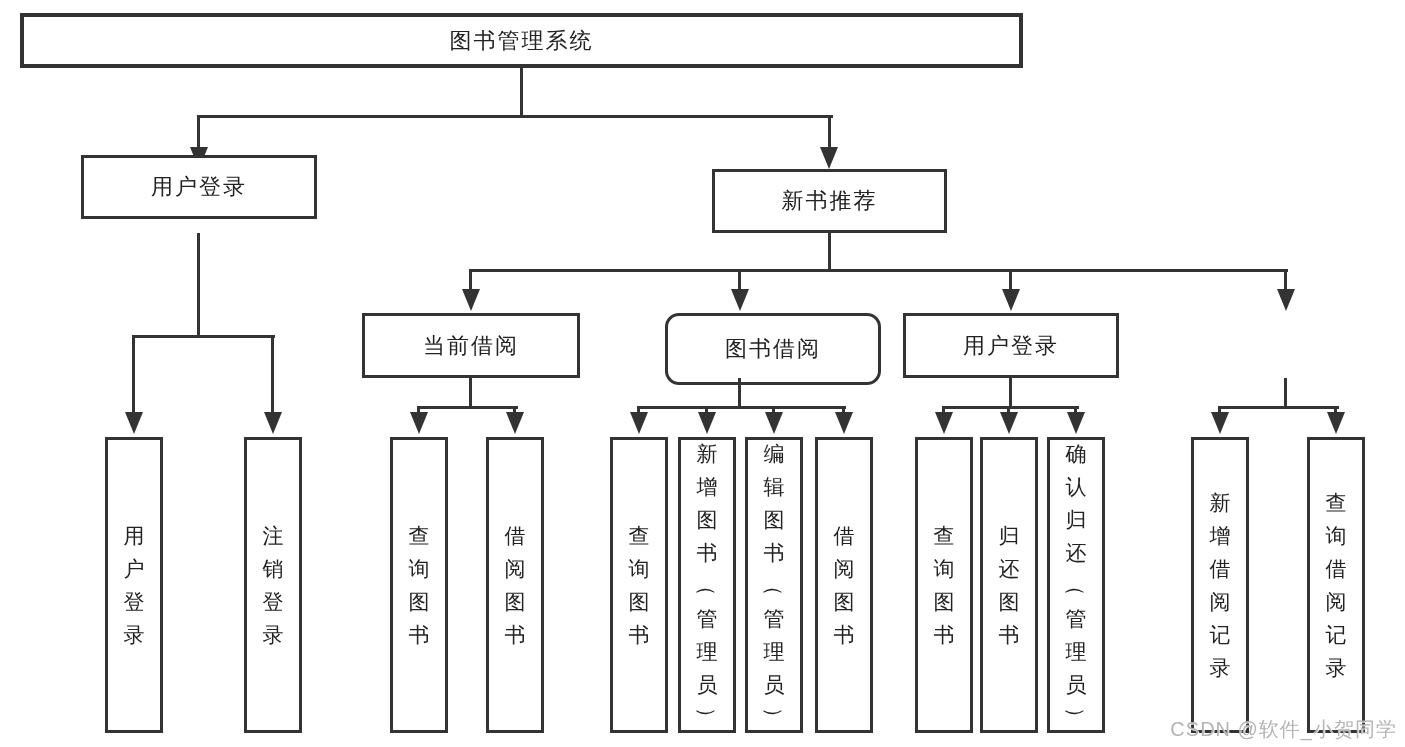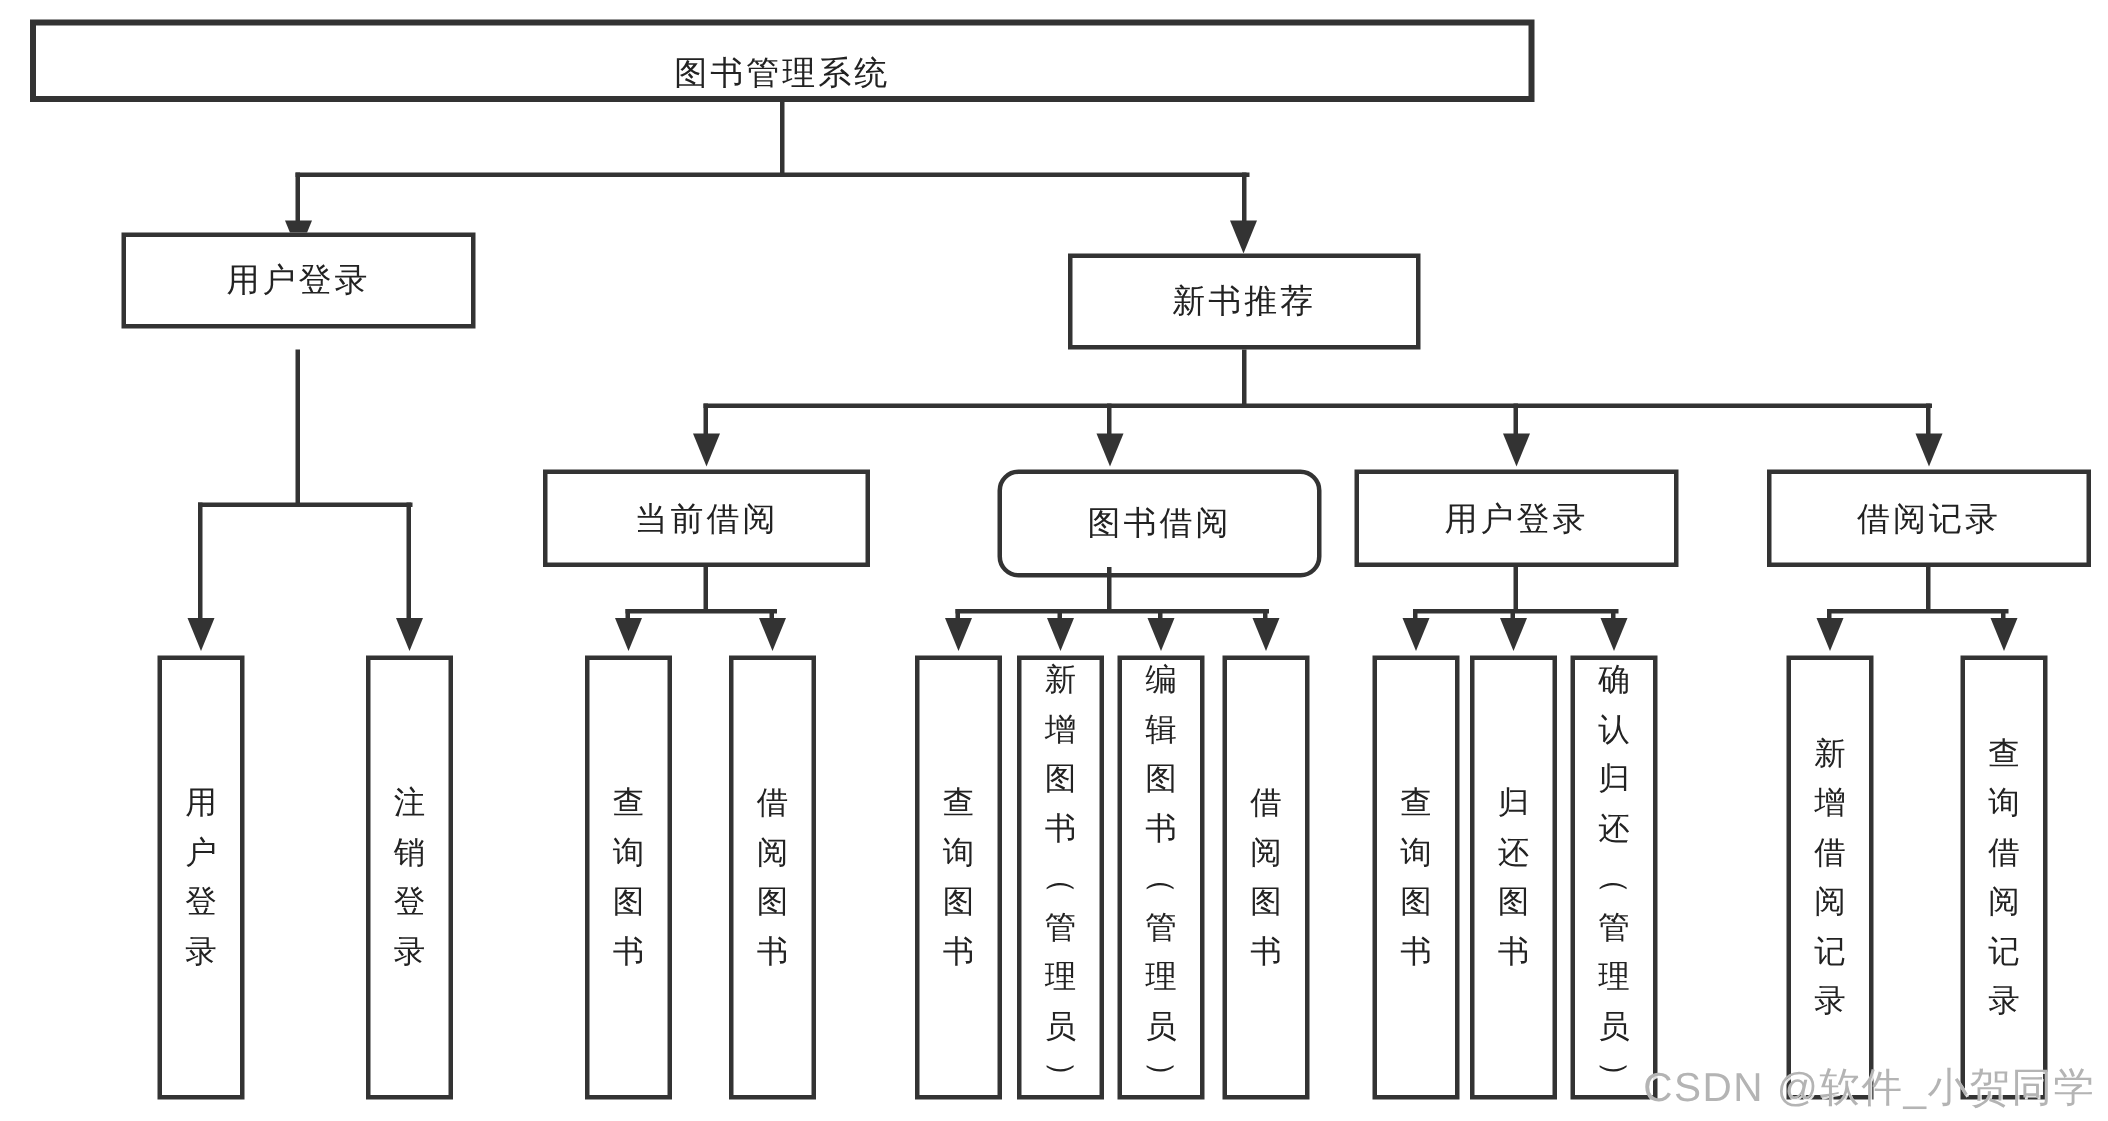--- a/index.html
+++ b/index.html
@@ -15,21 +15,21 @@
   
   .box {
     position: absolute;
     box-sizing: border-box;
     border: 3px solid #333333;
     background: #ffffff;
     display: flex;
     align-items: center;
     justify-content: center;
   }
-  .root-box { border-width: 4px; align-items: flex-end; }
+  .root-box { border-width: 4px; }
   .h-box span { font-size: 22px; letter-spacing: 2px; color: #222222; }
   .leaf { top: 437px; width: 58px; height: 296px; }
   .vtext {
     display: flex;
     flex-direction: column;
     align-items: center;
     justify-content: center;
     font-size: 21px;
     color: #222222;
   }
@@ -43,21 +43,21 @@
     position: absolute;
     width: 0; height: 0;
     border-left: 9px solid transparent;
     border-right: 9px solid transparent;
     border-top: 22px solid #333333;
   }
   .watermark {
     position: absolute;
     right: 8px;
     bottom: 4px;
-    font-size: 27px;
+    font-size: 20px;
     color: #b4b4b4;
     text-shadow: 1px 1px 0 rgba(255,255,255,0.85);
     z-index: 5;
     letter-spacing: 1px;
   }
 </style>
 </head>
 <body>
 
 <div class="stage">
@@ -100,23 +100,20 @@
 
   <div class="box h-box" style="left:362px;top:313px;width:218px;height:65px;">
     <span>当前借阅</span>
   </div>
   <div class="box h-box" style="left:665px;top:313px;width:216px;height:72px;border-radius:14px;">
     <span>图书借阅</span>
   </div>
   <div class="box h-box" style="left:903px;top:313px;width:216px;height:65px;">
     <span>用户登录</span>
   </div>
-  <div class="box h-box" style="left:1178px;top:313px;width:216px;height:65px;">
-    <span>借阅记录</span>
-  </div>
 
   <div class="vline" style="left:469px;top:378px;height:30px;"></div>
   <div class="hline" style="left:417px;top:406px;width:101px;"></div>
   <div class="vline" style="left:417px;top:406px;height:9px;"></div>
   <div class="vline" style="left:513px;top:406px;height:9px;"></div>
   <div class="arrow" style="left:410px;top:412px;"></div>
   <div class="arrow" style="left:506px;top:412px;"></div>
 
   <div class="vline" style="left:738px;top:378px;height:30px;"></div>
   <div class="hline" style="left:637px;top:406px;width:209px;"></div>

